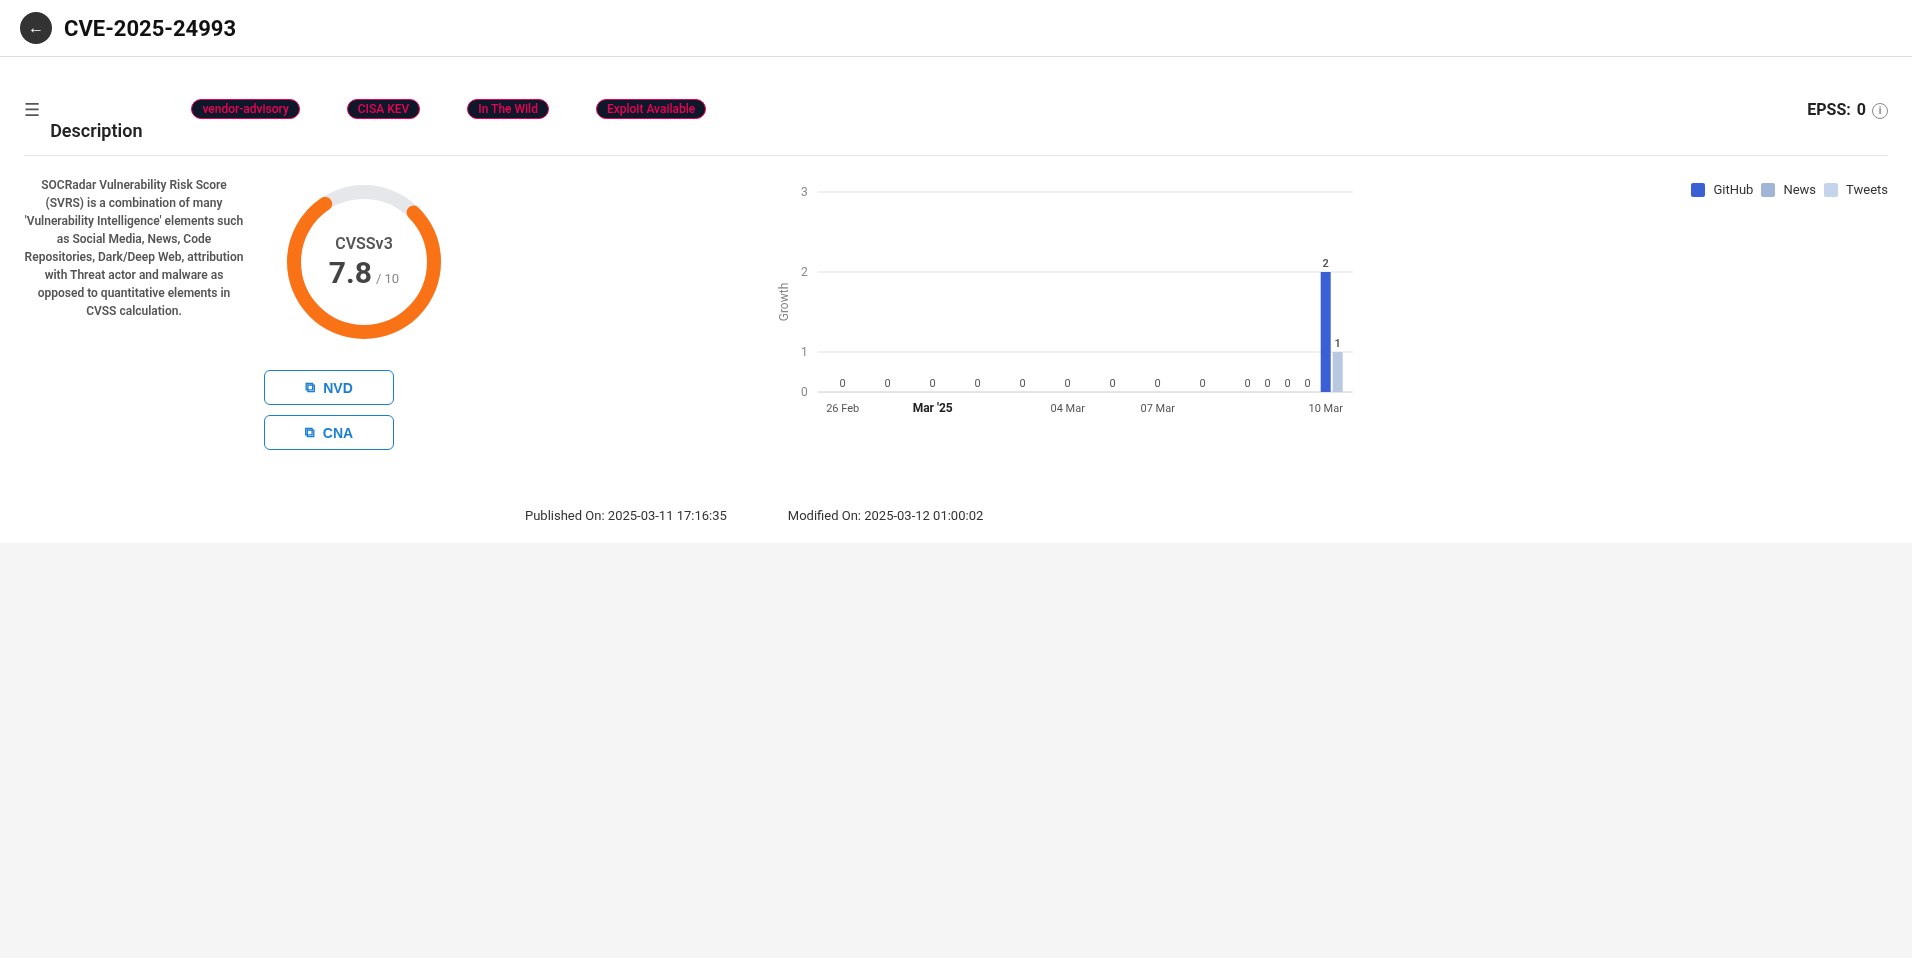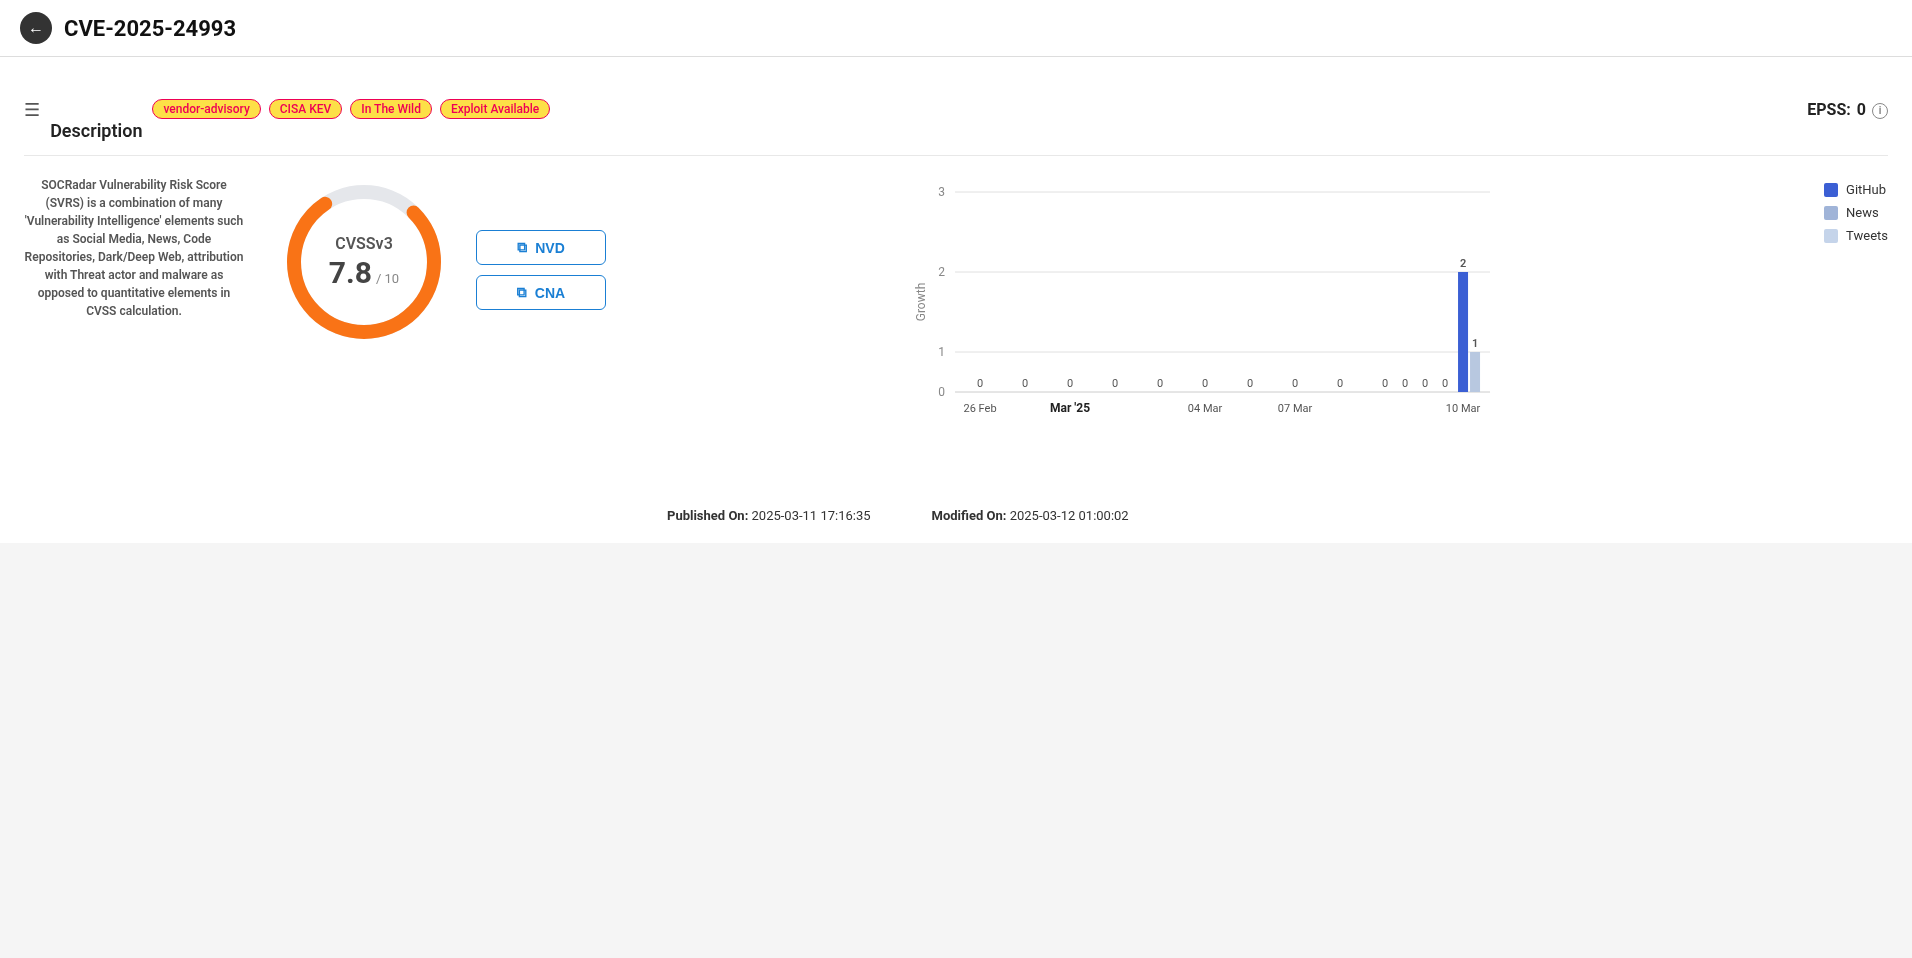--- a/index.html
+++ b/index.html
@@ -63,22 +63,23 @@
       gap: 8px;
       flex-wrap: wrap;
     }
     .tag {
       border: 1px solid #e05;
       color: #e05;
       border-radius: 12px;
       padding: 2px 10px;
       font-size: 12px;
       font-weight: 500;
-      background: #fde047;
+      background: #0f172a;
       cursor: default;
+      margin-left: 39px;
     }
     .epss-label {
       font-size: 16px;
       font-weight: 700;
       color: #222;
       display: flex;
       align-items: flex-end;
       gap: 6px;
     }
     .info-icon {
@@ -162,23 +163,23 @@
       font-size: 12px;
       color: #555;
       text-align: center;
       line-height: 1.5;
       font-weight: 600;
       margin-top: 4px;
     }
 
     .cvss-section {
       display: flex;
-      flex-direction: row;
-      align-items: center;
-      gap: 12px;
+      flex-direction: column;
+      align-items: flex-start;
+      gap: 2px;
     }
     .cvss-buttons {
       display: flex;
       flex-direction: column;
       gap: 10px;
       margin-top: 16px;
     }
     .ext-btn {
       display: flex;
       align-items: center;
@@ -211,21 +212,20 @@
     }
 
     .bar-chart-wrapper {
       flex: 1;
       position: relative;
       height: 320px;
     }
 
     .chart-legend {
       display: flex;
-      flex-direction: column;
       gap: 8px;
       margin-top: 10px;
       text-align: right;
     }
     .legend-item {
       display: flex;
       align-items: center;
       gap: 8px;
       font-size: 13px;
       color: #333;
@@ -244,21 +244,21 @@
     }
 
     .footer-dates {
       margin-top: 16px;
       font-size: 13px;
       color: #333;
       display: flex;
       gap: 30px;
     }
     .footer-dates span b {
-      font-weight: 700;
+      font-weight: 400;
       padding-left: 31px;
     }
 
     .left-column {
       display: flex;
       flex-direction: column;
       gap: 0;
     }
   </style>
 </head>

